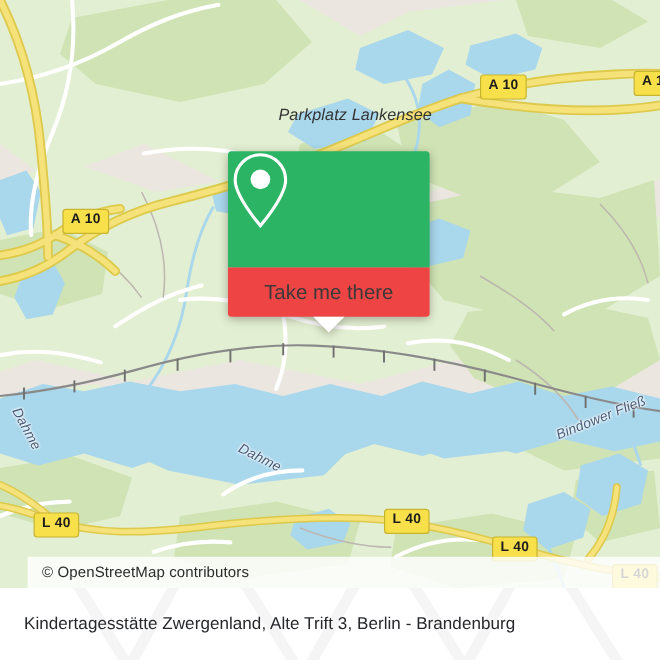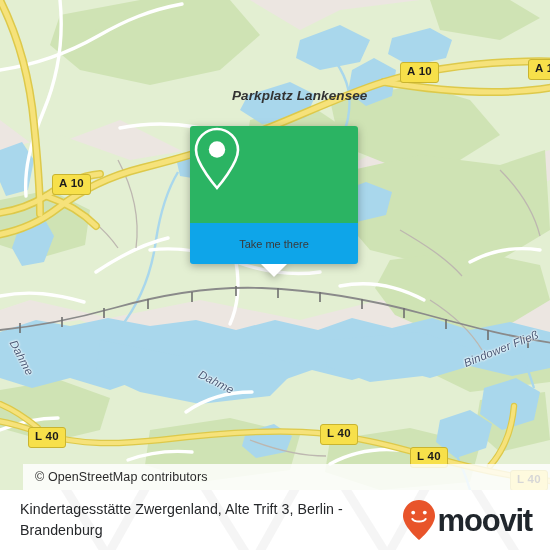--- a/index.html
+++ b/index.html
@@ -29,21 +29,21 @@
   
   .map-label {
     position: absolute;
     font-family: "Liberation Sans", sans-serif;
     white-space: nowrap;
     pointer-events: none;
   }
   .poi-label {
     font-style: italic;
     font-size: 13.5px;
-    font-weight: 700;
+    font-weight: 400;
     color: #333333;
     letter-spacing: .1px;
   }
   .water-label {
     font-style: italic;
     font-size: 11.5px;
     color: #4a5a78;
     letter-spacing: .2px;
     text-shadow: 0 0 2px #ffffff, 0 0 2px #ffffff, 0 0 3px #ffffff;
   }
@@ -90,26 +90,26 @@
   .popup-head {
     height: 97px;
     background: #2bb463;
     border-radius: 3px 3px 0 0;
     display: flex;
     align-items: center;
     justify-content: center;
   }
   .popup-foot {
     height: 41px;
-    background: #0ea5e9;
+    background: #ef4444;
     border-radius: 0 0 3px 3px;
     display: flex;
     align-items: center;
     justify-content: center;
-    font-size: 11px;
+    font-size: 17px;
     color: #3a3a3a;
   }
   .popup-tail {
     position: absolute;
     left: 50%;
     margin-left: -13px;
     top: 138px;
     width: 0; height: 0;
     border-left: 13px solid transparent;
     border-right: 13px solid transparent;
@@ -359,25 +359,16 @@
         <path d="M150,-10 L105,70"></path>
         <path d="M200,-10 L250,70"></path>
         <path d="M300,-10 L255,70"></path>
         <path d="M340,-10 L390,70"></path>
         <path d="M430,-10 L385,70"></path>
         <path d="M470,-10 L520,70"></path>
       </g>
     </svg>
     <div class="footer-inner">
       <div class="footer-title">Kindertagesstätte Zwergenland, Alte Trift 3, Berlin - Brandenburg</div>
-      <div class="brand">
-        <svg width="34" height="42" viewBox="0 0 34 42">
-          <path d="M17 1 C8.2 1 1 8.2 1 17 C1 27.5 17 41 17 41 C17 41 33 27.5 33 17 C33 8.2 25.8 1 17 1 Z" fill="#e8542a"></path>
-          <circle cx="11.2" cy="13.6" r="1.9" fill="#ffffff"></circle>
-          <circle cx="22.8" cy="13.6" r="1.9" fill="#ffffff"></circle>
-          <path d="M10.4 20 C12.4 23.4 21.6 23.4 23.6 20" fill="none" stroke="#ffffff" stroke-width="2.1" stroke-linecap="round"></path>
-        </svg>
-        <span class="brand-word">moovit</span>
-      </div>
     </div>
   </div>
 
 </div>
 
 </body></html>

